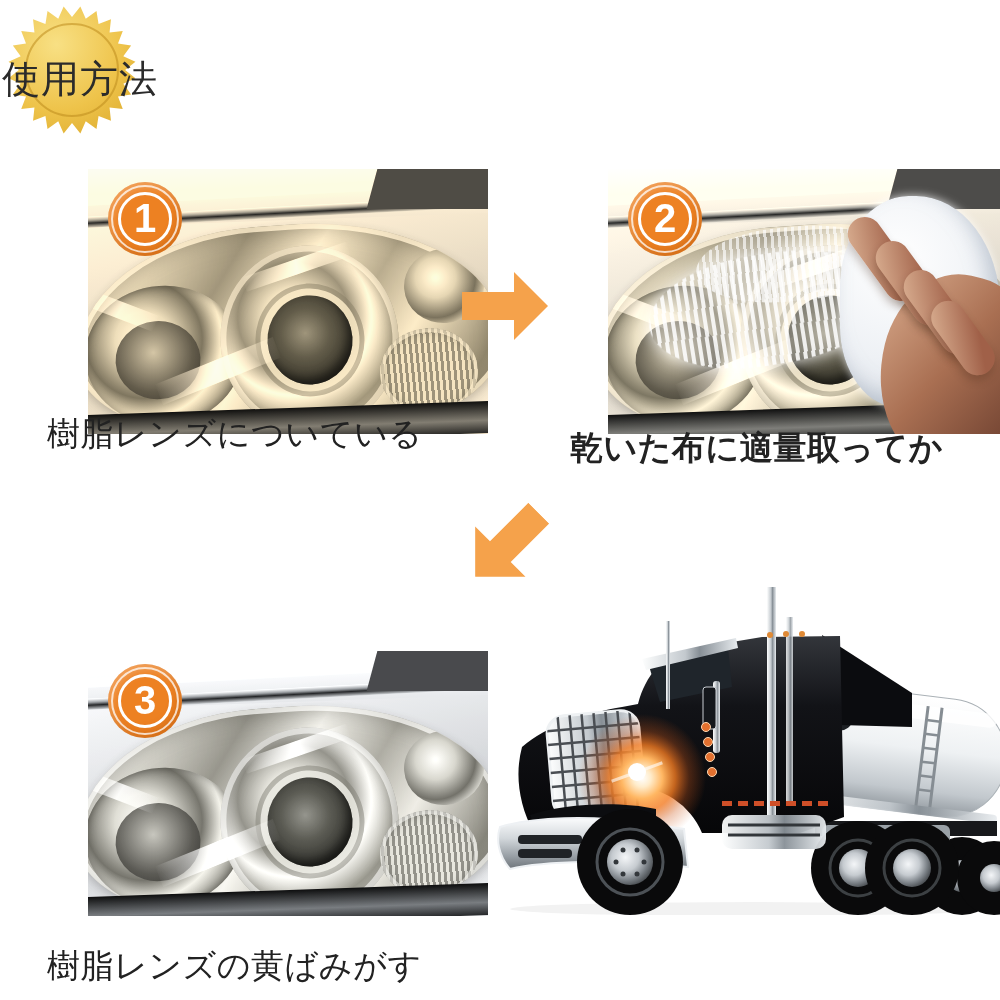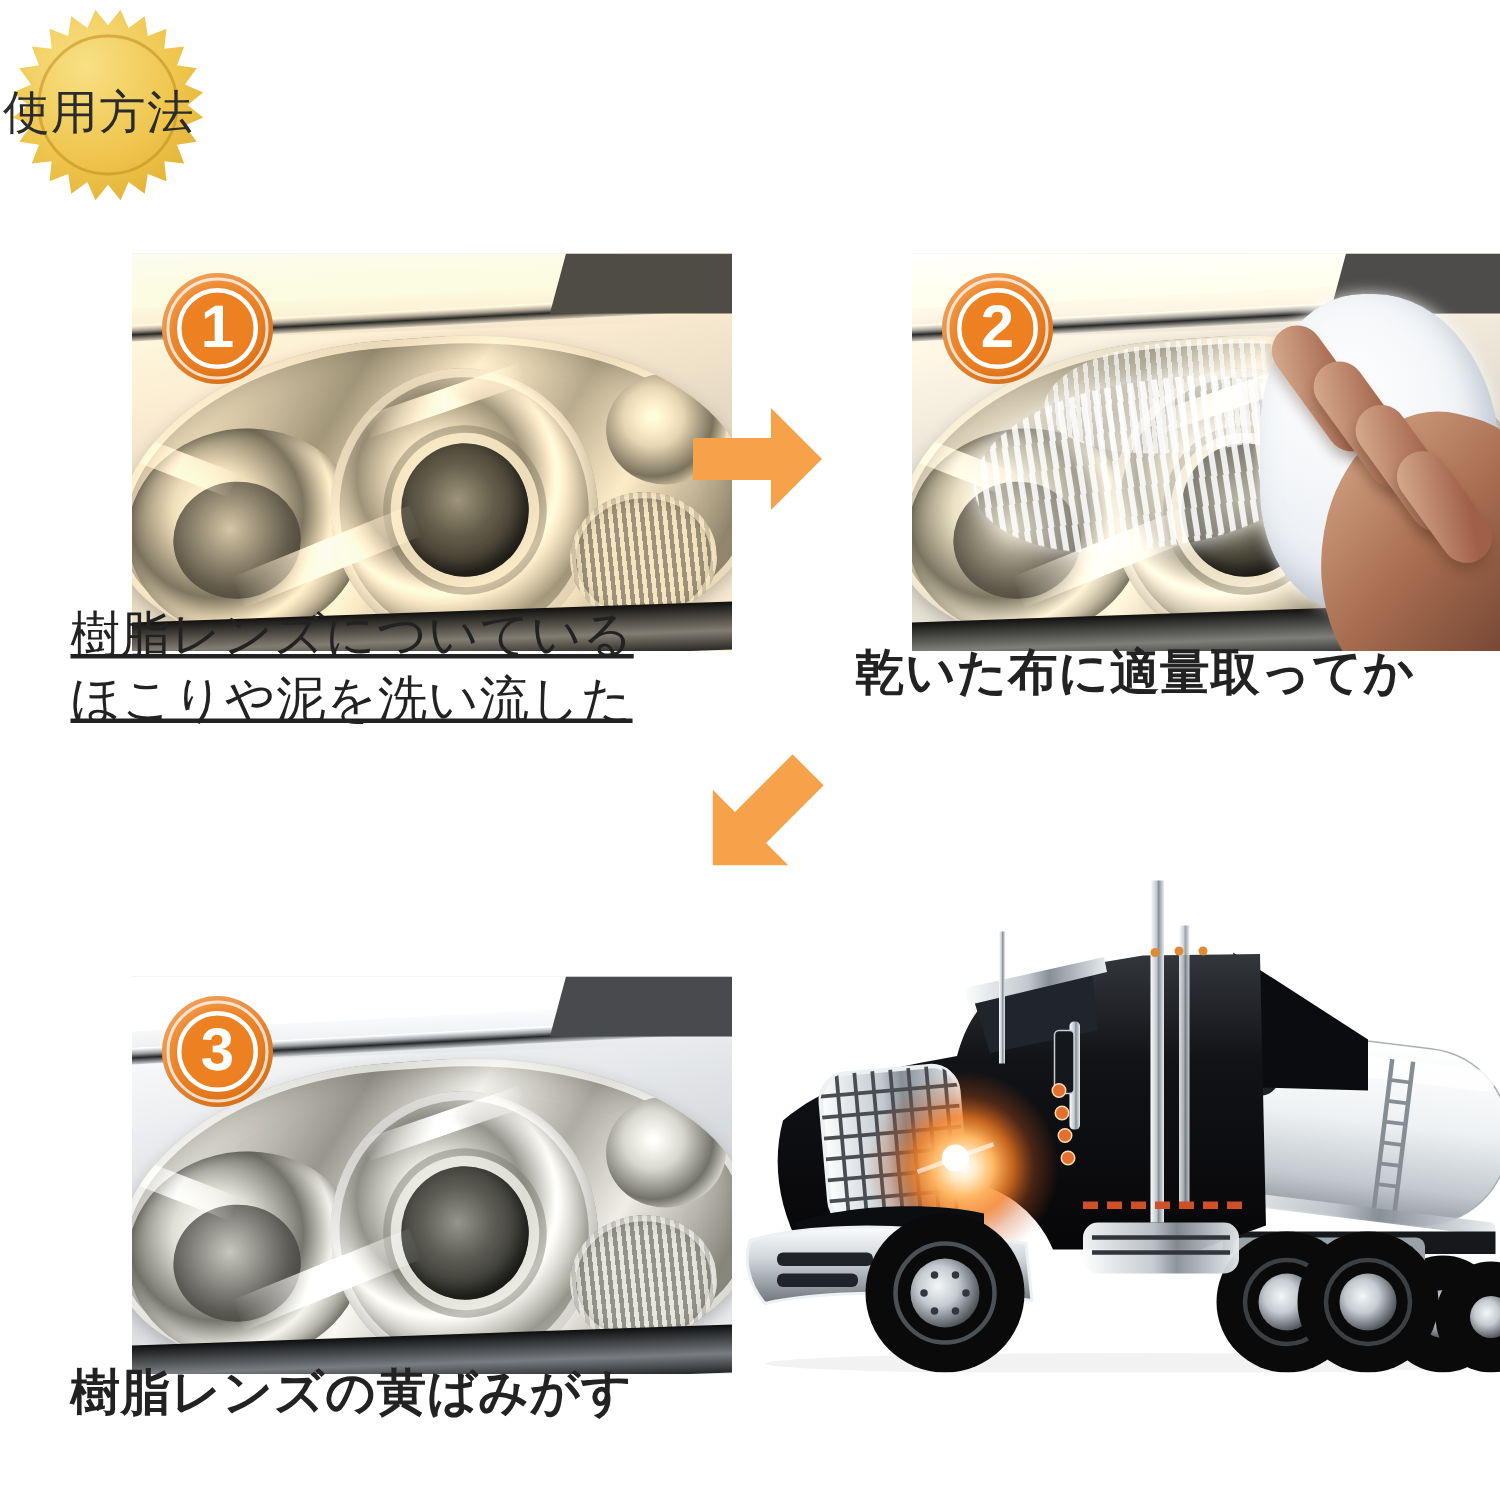--- a/index.html
+++ b/index.html
@@ -3,21 +3,21 @@
 <meta charset="utf-8">
 <style>
   html,body{margin:0;padding:0;background:#fff;}
   .canvas{position:relative;width:1000px;height:1000px;background:var(--background,#fff);
     overflow:hidden;font-family:"Liberation Sans","DejaVu Sans",sans-serif;}
 
   
   .seal-star{position:absolute;left:8px;top:6px;width:128px;height:128px;
     background:radial-gradient(circle at 38% 30%, #f8e084, var(--seal-gold,#eec34a) 55%, #d9a629 100%);}
   .seal-star::after{content:"";position:absolute;inset:13%;border:2px solid rgba(190,140,30,.55);border-radius:50%;}
-  .seal-label{position:absolute;left:2px;top:54px;font-size:31px;color:#2b2b2b;letter-spacing:1px;}
+  .seal-label{position:absolute;left:2px;top:54px;font-size:38px;color:#2b2b2b;letter-spacing:1px;}
 
   
   .photo{position:absolute;width:400px;height:265px;overflow:hidden;background:#d8dbdf;}
   .photo1{left:48px;top:153px;}
   .photo2{left:568px;top:153px;}
   .photo3{left:48px;top:635px;}
   .scene-slot{position:absolute;inset:0;}
   .photo--yellow .scene-slot{filter:sepia(.48) saturate(1.05) brightness(.99);}
   .photo--mid .scene-slot{filter:sepia(.30) brightness(1.03);}
   .photo--clean .scene-slot{filter:saturate(.5) brightness(1.08) contrast(1.02);}
@@ -88,23 +88,23 @@
   .step-badge span{color:#fff;font-size:40px;font-weight:bold;line-height:1;padding-bottom:2px;}
 
   
   .arrow{position:absolute;color:var(--accent-orange,#f5a24b);}
   .arrow polygon{fill:currentColor;}
   .arrow-right{left:462px;top:266px;width:86px;height:80px;}
   .arrow-diag{left:462px;top:500px;width:90px;height:90px;transform:rotate(135deg);}
 
   
   .caption{position:absolute;color:var(--text,#222);font-size:33px;line-height:43px;letter-spacing:.5px;}
-  .cap1{left:47px;top:401px;text-decoration:underline;}
+  .cap1{left:47px;top:412px;}
   .cap2{left:570px;top:426px;font-weight:bold;}
-  .cap3{left:47px;top:906px;font-weight:bold;}
+  .cap3{left:47px;top:944px;}
 
   
   .truck{position:absolute;left:470px;top:575px;width:530px;height:340px;}
 </style>
 </head>
 <body>
 
 <div class="canvas">
 
   <div class="seal-star" style="clip-path: polygon(50% 8.5%, 56.53% 0.43%, 60.74% 9.91%, 69.13% 3.81%, 70.75% 14.06%, 80.44% 10.33%, 79.34% 20.66%, 89.67% 19.56%, 85.94% 29.25%, 96.19% 30.87%, 90.09% 39.26%, 99.57% 43.47%, 91.5% 50%, 99.57% 56.53%, 90.09% 60.74%, 96.19% 69.13%, 85.94% 70.75%, 89.67% 80.44%, 79.34% 79.34%, 80.44% 89.67%, 70.75% 85.94%, 69.13% 96.19%, 60.74% 90.09%, 56.53% 99.57%, 50% 91.5%, 43.47% 99.57%, 39.26% 90.09%, 30.87% 96.19%, 29.25% 85.94%, 19.56% 89.67%, 20.66% 79.34%, 10.33% 80.44%, 14.06% 70.75%, 3.81% 69.13%, 9.91% 60.74%, 0.43% 56.53%, 8.5% 50%, 0.43% 43.47%, 9.91% 39.26%, 3.81% 30.87%, 14.06% 29.25%, 10.33% 19.56%, 20.66% 20.66%, 19.56% 10.33%, 29.25% 14.06%, 30.87% 3.81%, 39.26% 9.91%, 43.47% 0.43%);"></div>
@@ -169,21 +169,20 @@
       <div class="finger f3"></div>
       <div class="finger f4"></div>
     </div>
     <div class="step-badge">
       <span>2</span>
     </div>
   </figure>
 
   <div class="caption cap1">
     <div>樹脂レンズについている</div>
-    <div>ほこりや泥を洗い流した</div>
   </div>
   <div class="caption cap2">
     <div>乾いた布に適量取ってか</div>
   </div>
 
   <svg class="arrow arrow-diag" viewBox="0 0 86 80">
     <polygon points="0,26 52,26 52,6 86,40 52,74 52,54 0,54"></polygon>
   </svg>
 
   <figure class="photo photo3 photo--clean">

